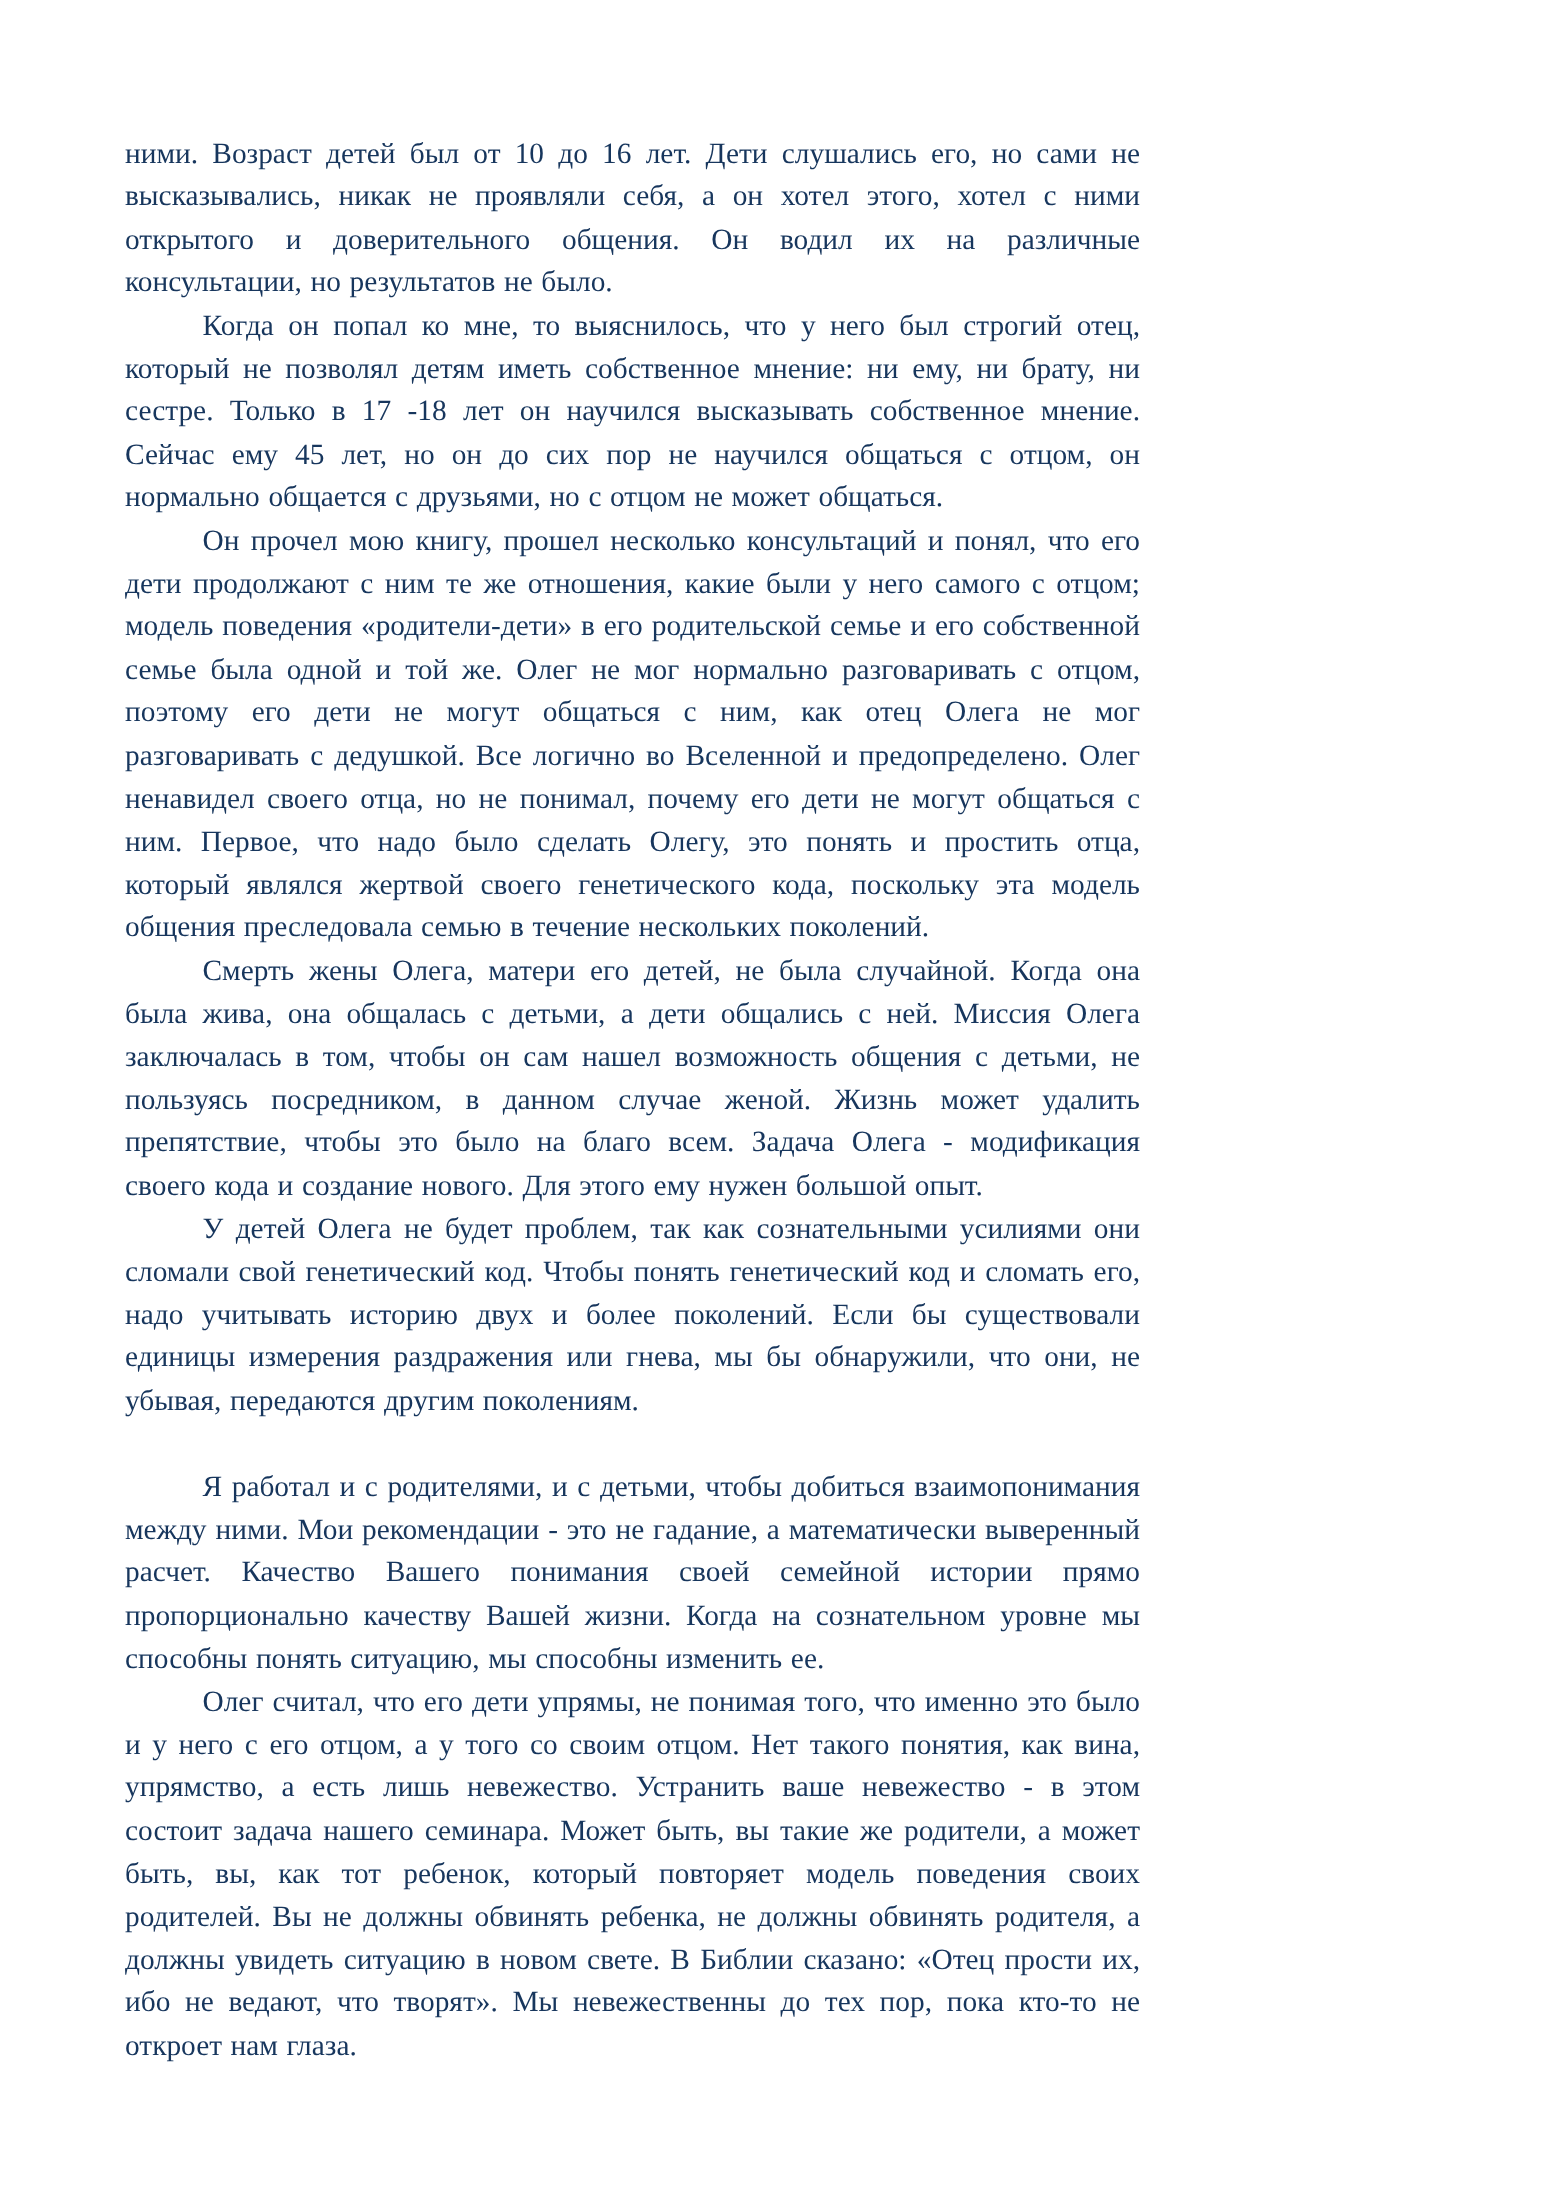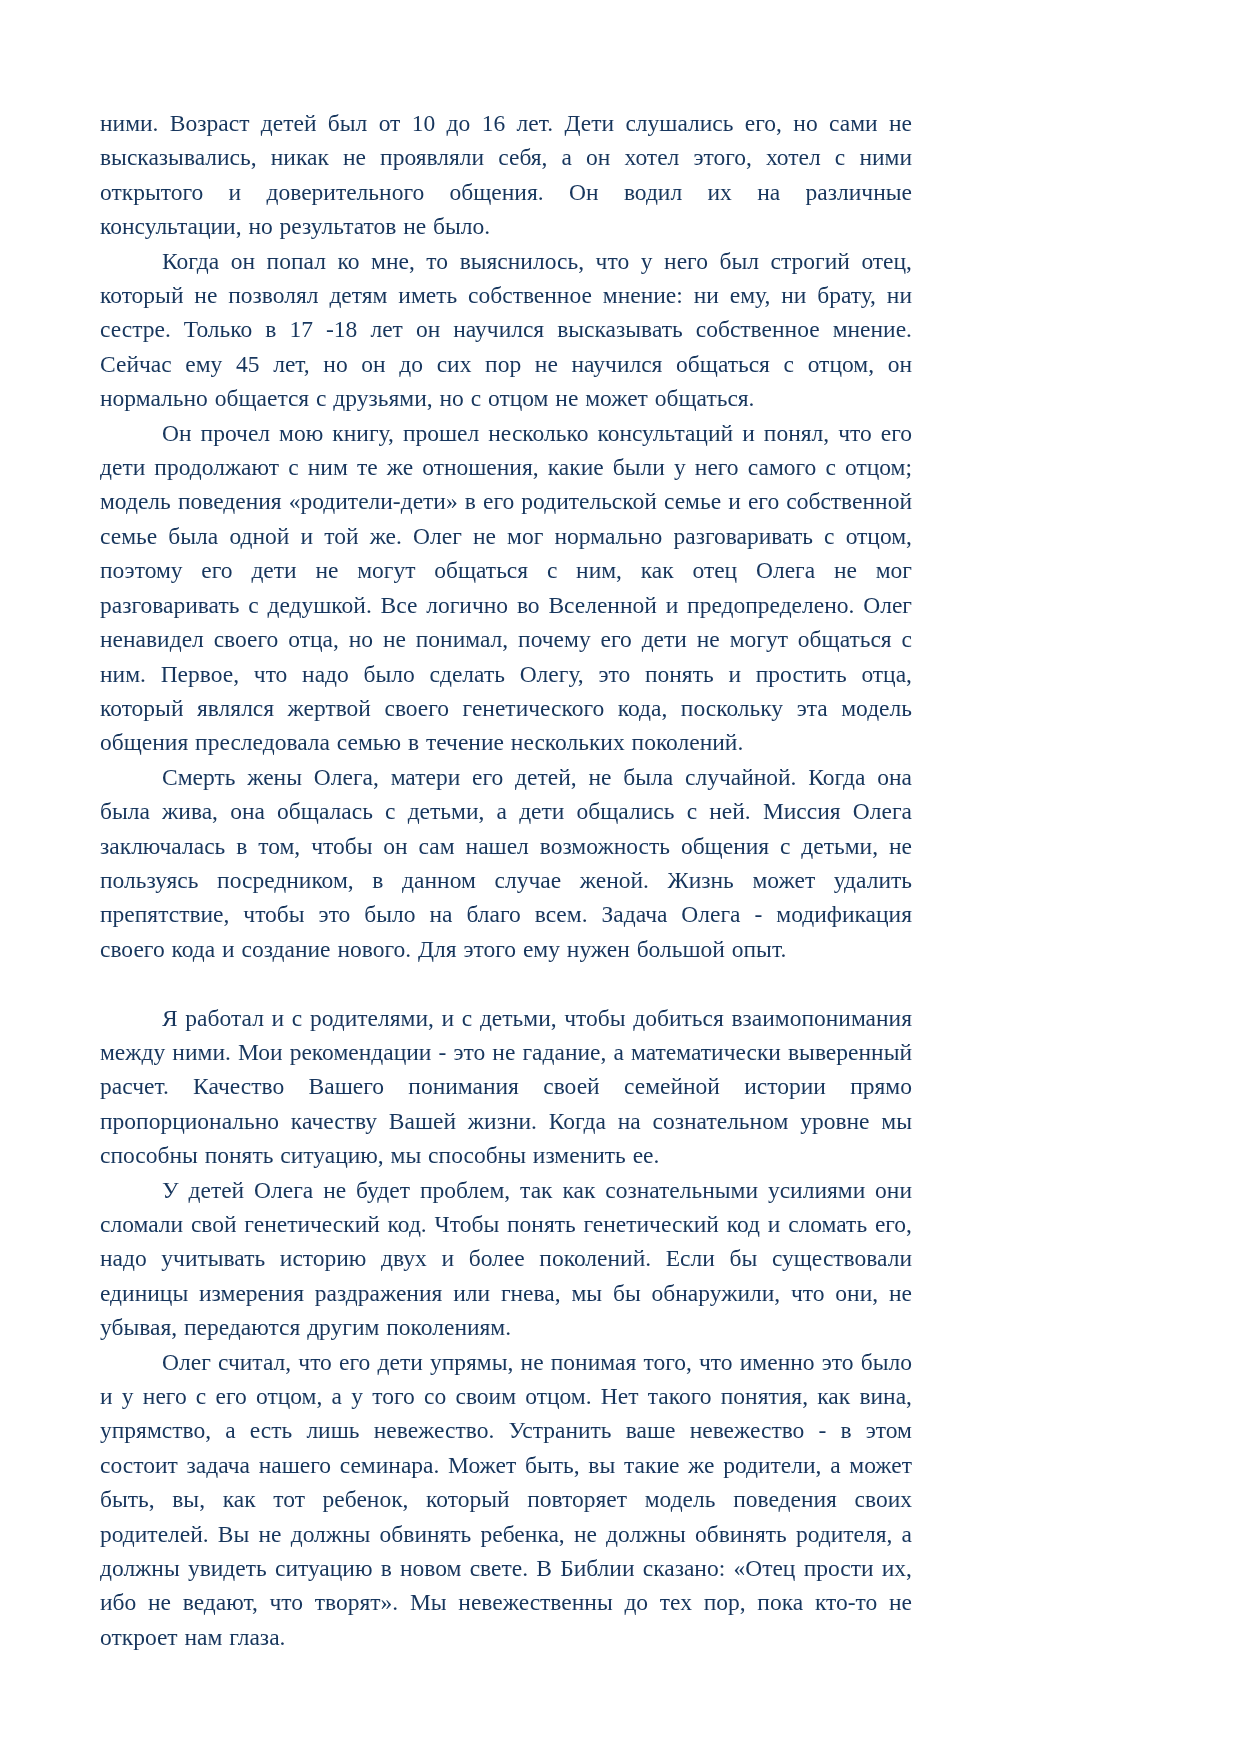--- a/index.html
+++ b/index.html
@@ -37,16 +37,16 @@
   }
 </style>
 </head>
 <body>
 
 <div class="page" style="color: rgb(23, 54, 93); background: rgb(255, 255, 255);">
   <p class="para no-indent">ними. Возраст детей был от 10 до 16 лет. Дети слушались его, но сами не высказывались, никак не проявляли себя, а он хотел этого, хотел с ними открытого и доверительного общения. Он водил их на различные консультации, но результатов не было.</p>
   <p class="para">Когда он попал ко мне, то выяснилось, что у него был строгий отец, который не позволял детям иметь собственное мнение: ни ему, ни брату, ни сестре. Только в 17 -18 лет он научился высказывать собственное мнение. Сейчас ему 45 лет, но он до сих пор не научился общаться с отцом, он нормально общается с друзьями, но с отцом не может общаться.</p>
   <p class="para">Он прочел мою книгу, прошел несколько консультаций и понял, что его дети продолжают с ним те же отношения, какие были у него самого с отцом; модель поведения «родители-дети» в его родительской семье и его собственной семье была одной и той же. Олег не мог нормально разговаривать с отцом, поэтому его дети не могут общаться с ним, как отец Олега не мог разговаривать с дедушкой. Все логично во Вселенной и предопределено. Олег ненавидел своего отца, но не понимал, почему его дети не могут общаться с ним. Первое, что надо было сделать Олегу, это понять и простить отца, который являлся жертвой своего генетического кода, поскольку эта модель общения преследовала семью в течение нескольких поколений.</p>
   <p class="para">Смерть жены Олега, матери его детей, не была случайной. Когда она была жива, она общалась с детьми, а дети общались с ней. Миссия Олега заключалась в том, чтобы он сам нашел возможность общения с детьми, не пользуясь посредником, в данном случае женой. Жизнь может удалить препятствие, чтобы это было на благо всем. Задача Олега - модификация своего кода и создание нового. Для этого ему нужен большой опыт.</p>
+  <p class="para">У детей Олега не будет проблем, так как сознательными усилиями они сломали свой генетический код. Чтобы понять генетический код и сломать его, надо учитывать историю двух и более поколений. Если бы существовали единицы измерения раздражения или гнева, мы бы обнаружили, что они, не убывая, передаются другим поколениям.</p>
   <p class="para gap-before">Я работал и с родителями, и с детьми, чтобы добиться взаимопонимания между ними. Мои рекомендации - это не гадание, а математически выверенный расчет. Качество Вашего понимания своей семейной истории прямо пропорционально качеству Вашей жизни. Когда на сознательном уровне мы способны понять ситуацию, мы способны изменить ее.</p>
-  <p class="para">У детей Олега не будет проблем, так как сознательными усилиями они сломали свой генетический код. Чтобы понять генетический код и сломать его, надо учитывать историю двух и более поколений. Если бы существовали единицы измерения раздражения или гнева, мы бы обнаружили, что они, не убывая, передаются другим поколениям.</p>
   <p class="para">Олег считал, что его дети упрямы, не понимая того, что именно это было и у него с его отцом, а у того со своим отцом. Нет такого понятия, как вина, упрямство, а есть лишь невежество. Устранить ваше невежество - в этом состоит задача нашего семинара. Может быть, вы такие же родители, а может быть, вы, как тот ребенок, который повторяет модель поведения своих родителей. Вы не должны обвинять ребенка, не должны обвинять родителя, а должны увидеть ситуацию в новом свете. В Библии сказано: «Отец прости их, ибо не ведают, что творят». Мы невежественны до тех пор, пока кто-то не откроет нам глаза.</p>
 </div>
 
 </body></html>

